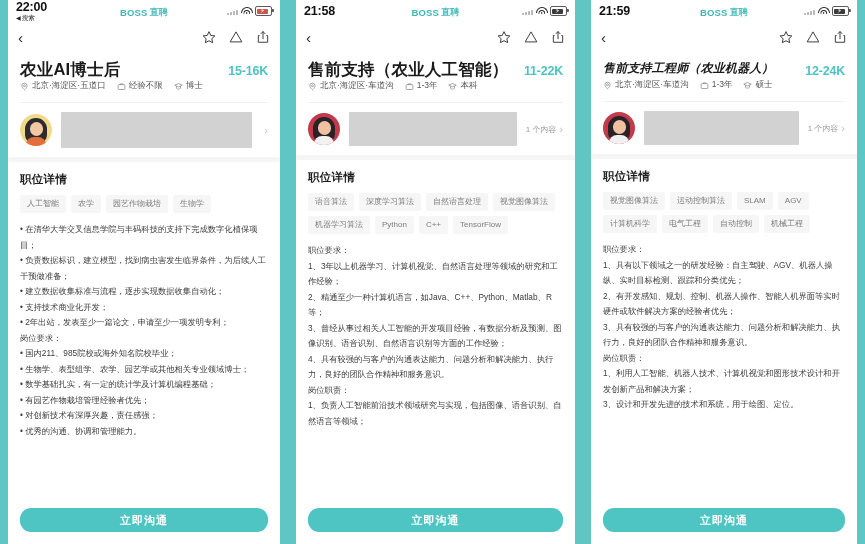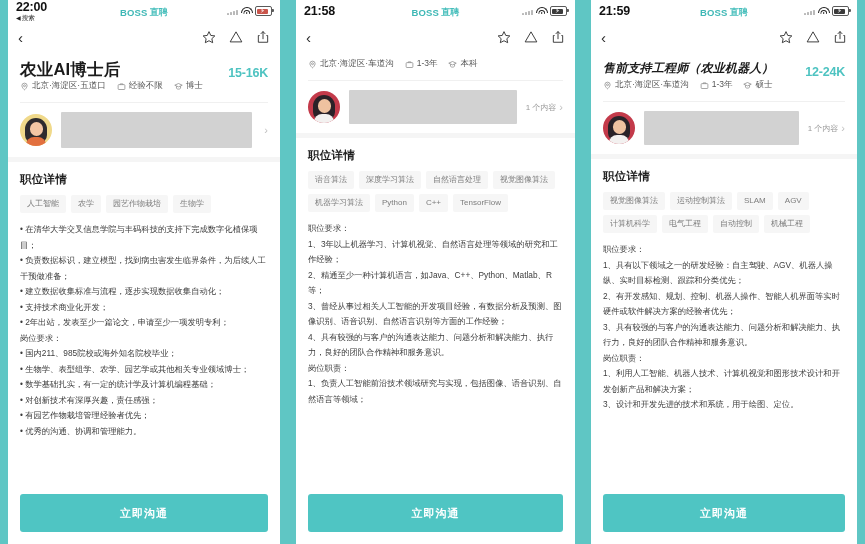--- a/index.html
+++ b/index.html
@@ -77,21 +77,21 @@
   .nav-actions{margin-left:auto;display:flex;align-items:center;gap:13px;}
   .nav-actions svg{display:block}
 
   
   .body{
     flex:1 1 auto;background:#ffffff;overflow:hidden;
     display:flex;flex-direction:column;
   }
 
   .titleblock{padding:6px 12px 0 12px;}
-  .titlerow{display:flex;align-items:flex-end;justify-content:space-between;gap:6px;}
+  .titlerow{display:flex;align-items:center;justify-content:space-between;gap:6px;}
   .jobtitle{
     font-size:16.5px;font-weight:bold;color:#1b1b1b;line-height:22px;
     letter-spacing:.2px;flex:1 1 auto;
   }
   .p3 .jobtitle{font-size:12px;line-height:21px;font-style:italic;}
   .salary{
     font-size:12.5px;font-weight:bold;color:#4EC3C1;
     white-space:nowrap;padding-top:4px;letter-spacing:-.2px;
   }
   .metarow{
@@ -135,21 +135,21 @@
   .tag{
     background:#f6f6f6;color:#7d7d7d;font-size:8px;
     padding:4px 7px;border-radius:2px;white-space:nowrap;line-height:10px;
   }
   .desc{margin-top:9px;font-size:8.3px;color:#3c3c3c;line-height:15.5px;}
   .desc p{margin:0;}
 
   
   .ctawrap{padding:10px 12px 12px 12px;background:#fff;}
   .cta{
-    height:38px;border-radius:3px;background:#4FC5C3;
+    height:24px;border-radius:11px;background:#4FC5C3;
     color:#ffffff;font-size:11px;font-weight:bold;
     display:flex;align-items:center;justify-content:center;
     letter-spacing:1px;cursor:pointer;
   }
 </style>
 </head>
 <body>
 
 <div class="stage">
 
@@ -270,22 +270,22 @@
           <div class="desc">
               <p>• 在清华大学交叉信息学院与丰码科技的支持下完成数字化植保项目；</p>
               <p>• 负责数据标识，建立模型，找到病虫害发生临界条件，为后续人工干预做准备；</p>
               <p>• 建立数据收集标准与流程，逐步实现数据收集自动化；</p>
               <p>• 支持技术商业化开发；</p>
               <p>• 2年出站，发表至少一篇论文，申请至少一项发明专利；</p>
               <p>岗位要求：</p>
               <p>• 国内211、985院校或海外知名院校毕业；</p>
               <p>• 生物学、表型组学、农学、园艺学或其他相关专业领域博士；</p>
               <p>• 数学基础扎实，有一定的统计学及计算机编程基础；</p>
+              <p>• 有园艺作物栽培管理经验者优先；</p>
               <p>• 对创新技术有深厚兴趣，责任感强；</p>
-              <p>• 有园艺作物栽培管理经验者优先；</p>
               <p>• 优秀的沟通、协调和管理能力。</p>
             </div>
         </div>
       </div>
 
       <div class="ctawrap">
         <div class="cta">立即沟通</div>
       </div>
     </div>
   </div>
@@ -340,20 +340,24 @@
                 <path d="M5.5 9.5 H4 V21 H20 V9.5 H18.5"></path>
                 <path d="M12 15 V3"></path>
                 <path d="M8.6 6.2 L12 2.8 L15.4 6.2"></path>
               </svg>
           </span>
         </div>
       </div>
 
       <div class="body">
         <div class="titleblock">
+          <div class="titlerow">
+            <div class="jobtitle">售前支持（农业人工智能）</div>
+            <div class="salary">11-22K</div>
+          </div>
           <div class="metarow">
             <span class="meta">
               <svg width="9" height="9" viewBox="0 0 24 24" fill="none" stroke="#8a8a8a" stroke-width="2">
                   <path d="M12 21s7-6.1 7-11a7 7 0 10-14 0c0 4.9 7 11 7 11z"></path>
                   <circle cx="12" cy="10" r="2.6"></circle>
                 </svg>
               <span>北京·海淀区·车道沟</span>
             </span>
             <span class="meta">
               <svg width="9" height="9" viewBox="0 0 24 24" fill="none" stroke="#8a8a8a" stroke-width="2">

